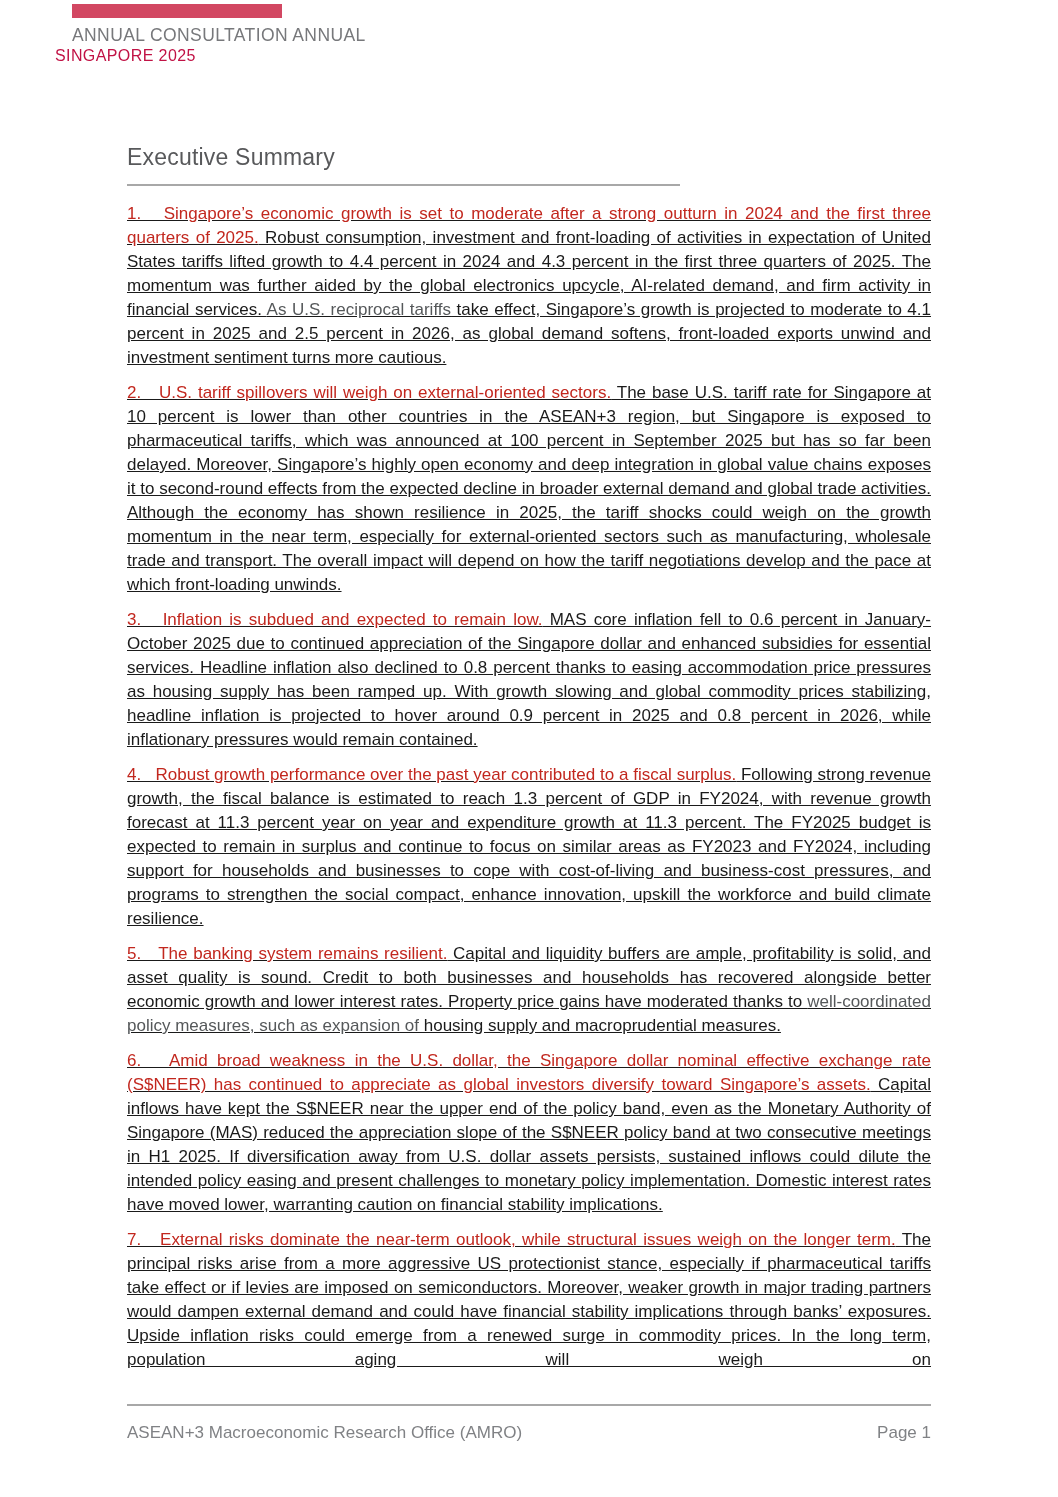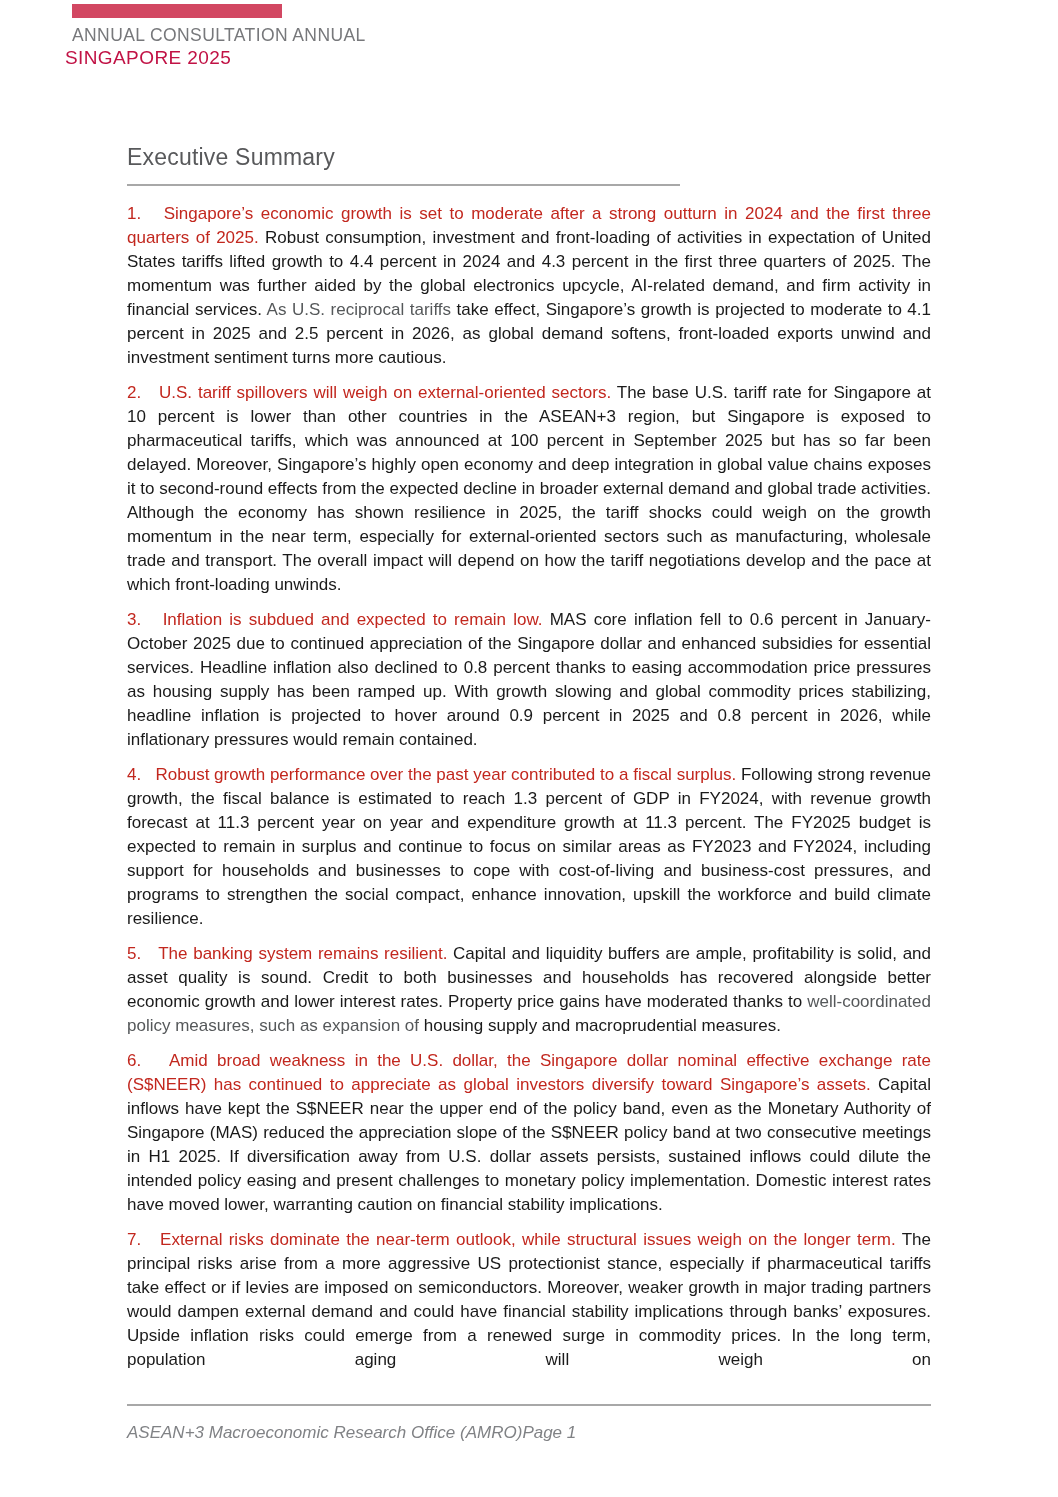--- a/index.html
+++ b/index.html
@@ -20,22 +20,22 @@
   .report-type{
     position:absolute;
     left:72px; top:25px;
     font-size:17.5px;
     letter-spacing:.4px;
     color:var(--header-gray,#77787B);
     white-space:nowrap;
   }
   .report-title{
     position:absolute;
-    left:65px; top:47px;
-    font-size:19px;
+    left:55px; top:47px;
+    font-size:16px;
     letter-spacing:.4px;
     color:var(--title-red,#C11245);
     white-space:nowrap;
   }
   .content{
     position:absolute;
     left:127px; top:112px;
     width:804px;
     margin-top:32px;
   }
@@ -51,35 +51,36 @@
     border-top:2px solid #A8A8A8;
     width:553px;
     margin:0 0 16px 0;
   }
   .para{
     font-size:17px;
     line-height:24px;
     color:#1A1A1A;
     text-align:justify;
     margin:0 0 11px 0;
+    text-decoration:underline;
   }
   .para.continued{ text-align-last:justify; }
   .seg-lead{ color:var(--lead-red,#C2271E); }
   .seg-muted{ color:var(--muted-gray,#55585A); }
   .footer{
     position:absolute;
     left:127px; top:1404px;
     width:804px;
     border-top:2px solid #A8A8A8;
     padding-top:17px;
     display:flex;
+    justify-content:space-between;
     align-items:baseline;
     font-size:17px;
     color:var(--footer-gray,#808285);
-    font-style:italic;
   }
 </style>
 </head>
 <body>
 
 <div class="page">
 
   <div class="accent-bar"></div>
 
   <div class="report-type">ANNUAL CONSULTATION ANNUAL</div>

